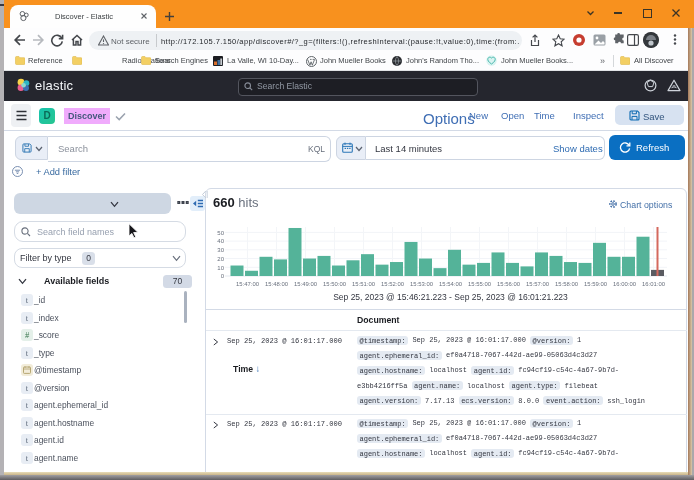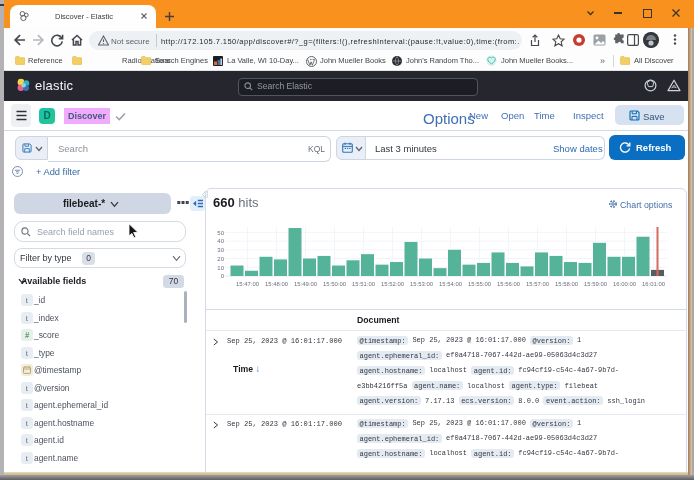--- a/index.html
+++ b/index.html
@@ -227,37 +227,36 @@
       <g fill="#2c77b8">
         <rect x="2.6" y="5.8" width="1.4" height="1.2"></rect>
         <rect x="4.9" y="5.8" width="1.4" height="1.2"></rect>
         <rect x="7.2" y="5.8" width="1.4" height="1.2"></rect>
       </g>
     </svg>
 <svg class="a" style="left:355px;top:146px" width="8" height="6" viewBox="0 0 8 6">
       <path d="M1 1 L4 4.5 L7 1" fill="none" stroke="#5a6270" stroke-width="1.2"></path>
     </svg>
 <div class="a" style="left:366px;top:136px;width:239px;height:24px;background:#fff;border:1px solid #cdd5e2;border-left:none;border-radius:0 6px 6px 0;box-sizing:border-box;"></div>
-<div class="a" style="left:375px;top:143px;font-size:9.5px;color:#343741;">Last 3 minutes</div>
+<div class="a" style="left:375px;top:143px;font-size:9.5px;color:#343741;">Last 14 minutes</div>
 <div class="a" style="left:553px;top:143px;font-size:9.5px;color:#2e6bb2;">Show dates</div>
 <div class="a" style="left:609px;top:134.5px;width:76px;height:25.5px;background:#0a6fc2;border-radius:6px;"></div>
 <svg class="a" style="left:619px;top:141px" width="12" height="12" viewBox="0 0 12 12">
       <path d="M10.2 4.5 A4.6 4.6 0 1 0 10.6 7.3" fill="none" stroke="#fff" stroke-width="1.3"></path>
       <path d="M10.8 1.6 V4.9 H7.5" fill="none" stroke="#fff" stroke-width="1.3"></path>
     </svg>
-<div class="a" style="left:636px;top:142px;font-size:9.5px;font-weight:bold;color:#fff;">Refresh</div>
+<div class="a" style="left:636px;top:142px;font-size:9.5px;font-weight:normal;color:#fff;">Refresh</div>
 
 <svg class="a" style="left:12px;top:166px" width="11" height="11" viewBox="0 0 13 13">
       <circle cx="6.5" cy="6.5" r="5.9" fill="none" stroke="#6f87ab" stroke-width="1.1"></circle>
       <path d="M3.4 5 H9.6 M4.6 6.9 H8.4 M5.6 8.8 H7.4" stroke="#6f87ab" stroke-width="1.1"></path>
     </svg>
 <div class="a" style="left:36px;top:166.5px;font-size:9.3px;color:#37699f;">+ Add filter</div>
 
 <div class="a" style="left:14px;top:193px;width:157px;height:21px;background:#ced7e3;border-radius:6px;"></div>
-<div class="a" style="left:14px;top:198px;width:140px;font-size:10px;font-weight:bold;color:#1a1c21;text-align:center;">filebeat-*</div>
 <svg class="a" style="left:110px;top:201px" width="9" height="7" viewBox="0 0 9 7">
       <path d="M1 1.2 L4.5 5.3 L8 1.2" fill="none" stroke="#343741" stroke-width="1.3"></path>
     </svg>
 <svg class="a" style="left:177px;top:199px" width="12" height="8" viewBox="0 0 12 8">
       <g fill="none" stroke="#3d424c" stroke-width="1.4">
         <rect x="1" y="2.7" width="1.6" height="1.6"></rect>
         <rect x="5.2" y="2.7" width="1.6" height="1.6"></rect>
         <rect x="9.4" y="2.7" width="1.6" height="1.6"></rect>
       </g>
     </svg>
@@ -281,22 +280,22 @@
     </svg>
 <div class="a" style="left:14px;top:248px;width:172px;height:20px;background:#fff;border:1px solid #d5dbe4;border-radius:8px;box-sizing:border-box;"></div>
 <div class="a" style="left:20px;top:253px;font-size:9px;color:#343741;">Filter by type</div>
 <div class="a" style="left:82px;top:251.5px;width:13px;height:13px;background:#d9dfe9;border-radius:3.5px;font-size:8.5px;color:#343741;text-align:center;line-height:13px;">0</div>
 <svg class="a" style="left:172px;top:255px" width="9" height="7" viewBox="0 0 9 7">
       <path d="M1 1.2 L4.5 5.3 L8 1.2" fill="none" stroke="#69707d" stroke-width="1.2"></path>
     </svg>
 <svg class="a" style="left:18px;top:278px" width="9" height="7" viewBox="0 0 9 7">
       <path d="M1 1.2 L4.5 5.3 L8 1.2" fill="none" stroke="#343741" stroke-width="1.3"></path>
     </svg>
-<div class="a" style="left:21px;top:276px;font-size:9px;font-weight:bold;color:#1a1c21;">Available fields</div>
-<div class="a" style="left:163px;top:274.5px;width:21px;height:13px;background:#d3dae6;border-radius:3.5px;font-size:8.5px;color:#343741;text-align:center;line-height:13px;">70</div>
+<div class="a" style="left:44px;top:276px;font-size:9px;font-weight:bold;color:#1a1c21;">Available fields</div>
+<div class="a" style="left:163px;top:274.5px;width:29px;height:13px;background:#d3dae6;border-radius:3.5px;font-size:8.5px;color:#343741;text-align:center;line-height:13px;">70</div>
 <div class="a" style="left:184px;top:291px;width:3px;height:32px;background:#aab2bf;border-radius:2px;"></div>
 
 <div class="a fi" style="left:21px;top:294px;">t</div>
     <div class="a fn" style="left:34px;top:295px;text-align:right;">_id</div>
 <div class="a fi" style="left:21px;top:311.5px;">t</div>
     <div class="a fn" style="left:34px;top:312.5px;">_index</div>
 <div class="a fi fnum" style="left:21px;top:329px;">#</div>
     <div class="a fn" style="left:34px;top:330px;">_score</div>
 <div class="a fi" style="left:21px;top:346.5px;">t</div>
     <div class="a fn" style="left:34px;top:347.5px;">_type</div>
@@ -323,20 +322,21 @@
       <path d="M4.8 1 L1.5 4.5 L4.8 8" fill="none" stroke="#c3ccd8" stroke-width="1"></path>
       <path d="M6.2 1 V8" stroke="#c3ccd8" stroke-width="0.9"></path>
     </svg>
 <div class="a" style="left:213px;top:195px;font-size:13px;color:#1a1c21;"><b>660</b> <span style="color:#69707d;">hits</span></div>
 <svg class="a" style="left:608px;top:199px" width="10" height="10" viewBox="0 0 10 10">
       <circle cx="5" cy="5" r="3.1" fill="none" stroke="#4470a8" stroke-width="1.5" stroke-dasharray="1.7 1.2"></circle>
       <circle cx="5" cy="5" r="1.3" fill="none" stroke="#4470a8" stroke-width="1"></circle>
     </svg>
 <div class="a" style="left:620px;top:199.5px;font-size:8.8px;color:#4470a8;">Chart options</div>
 
+<div class="a" style="left:213px;top:292px;width:475px;font-size:8.5px;color:#343741;text-align:center;">Sep 25, 2023 @ 15:46:21.223 - Sep 25, 2023 @ 16:01:21.223</div>
 <div class="a" style="left:206px;top:309px;width:481px;height:1px;background:#d3dae6;"></div>
 
 <div class="a" style="left:233px;top:315px;font-size:8.7px;font-weight:bold;color:#1a1c21;margin-top:48px;">Time <span style="color:#3a74b8;font-size:9.5px;font-weight:normal;">↓</span></div>
 <div class="a" style="left:357px;top:315px;font-size:8.7px;font-weight:bold;color:#1a1c21;">Document</div>
 <div class="a" style="left:206px;top:329.5px;width:481px;height:1px;background:#e4e9f0;"></div>
 
 <svg class="a" style="left:212px;top:338px" width="7" height="8" viewBox="0 0 7 8">
       <path d="M1.8 1 L5.6 4 L1.8 7" fill="none" stroke="#343741" stroke-width="1"></path>
     </svg>
 <div class="a mono" style="left:227px;top:337px;font-size:7.1px;">Sep 25, 2023 @ 16:01:17.000</div>

